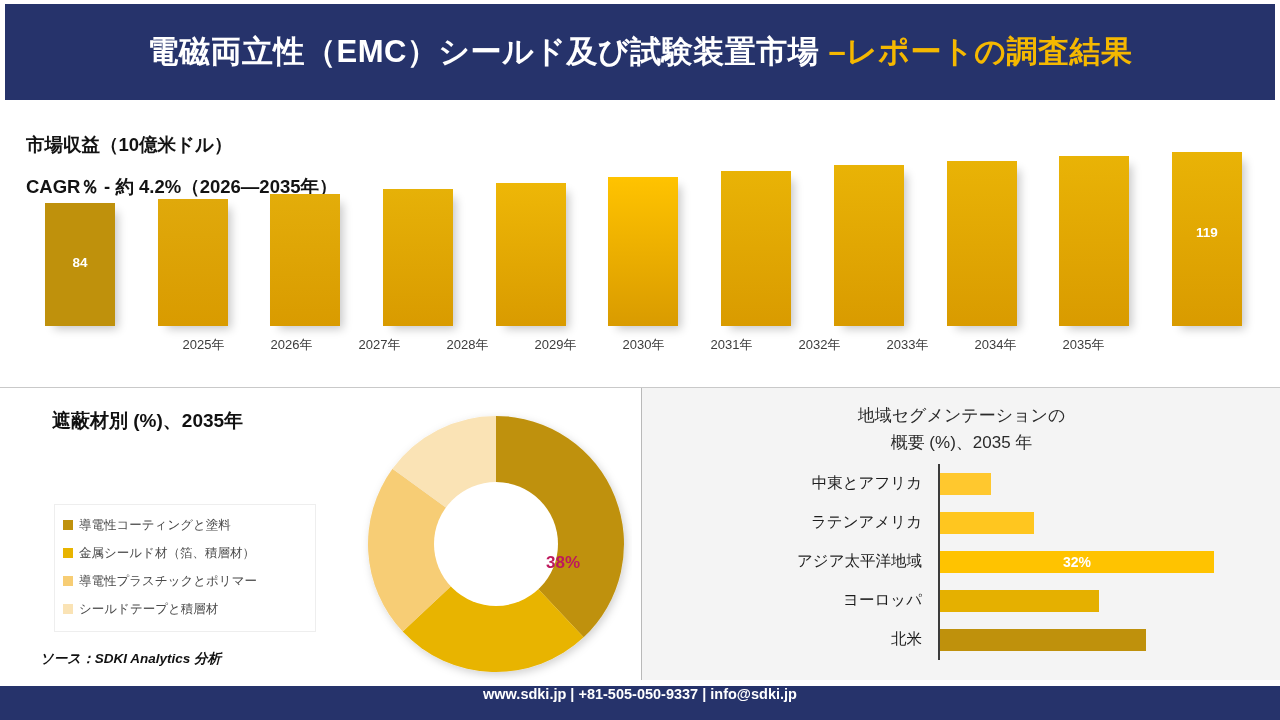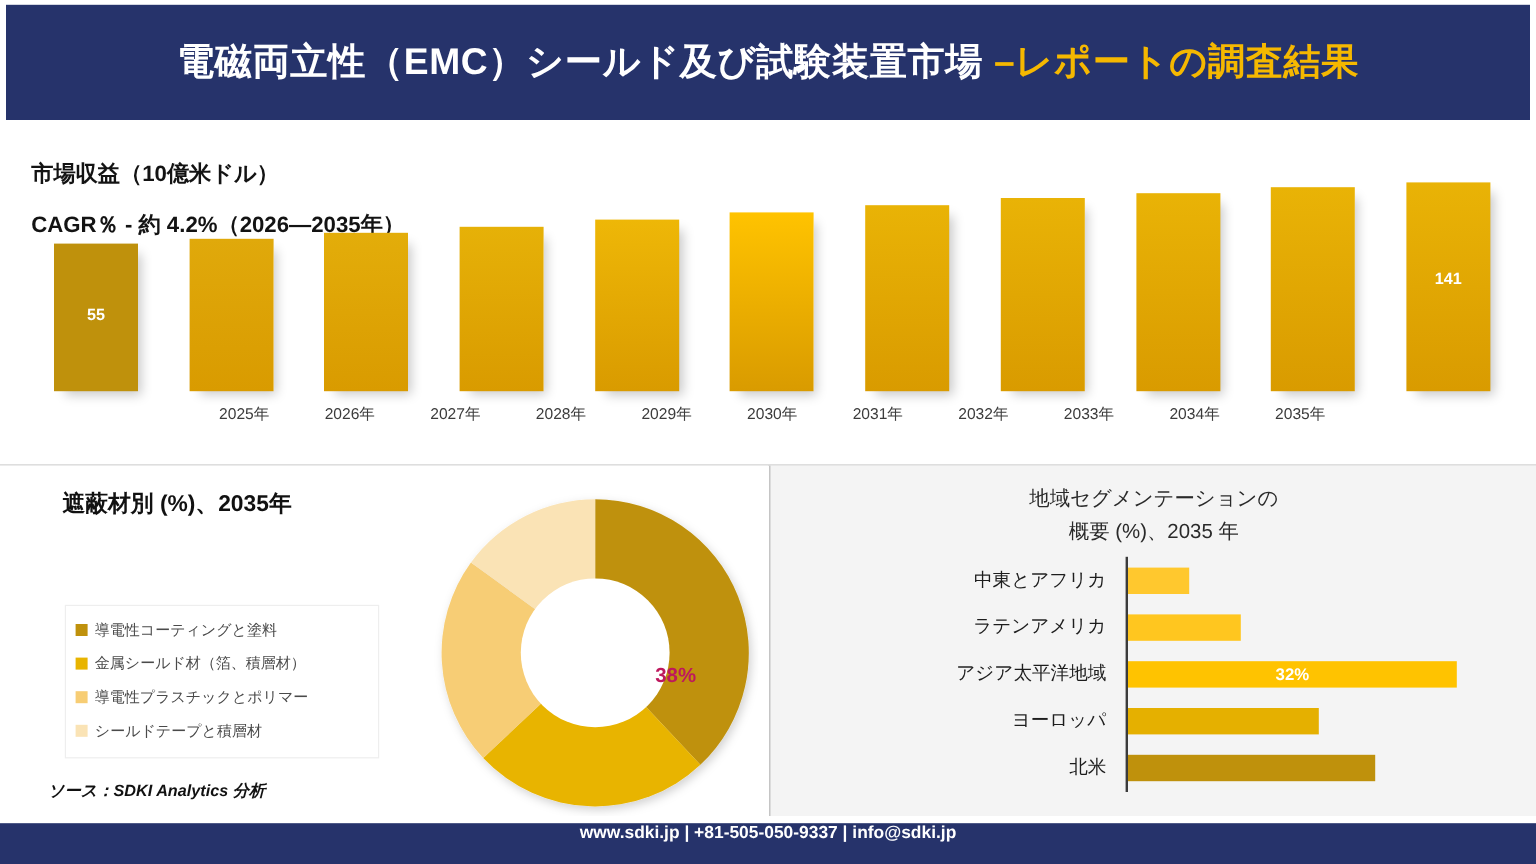--- a/index.html
+++ b/index.html
@@ -114,21 +114,21 @@
     </div>
   </div>
 
   <div class="top-block">
     <div class="axis-caption cap1">市場収益（10億米ドル）</div>
     <div class="axis-caption cap2">CAGR％ - 約 4.2%（2026―2035年）</div>
 
     <div class="bars" id="revenue-bars">
         <div class="bar-col">
           <div class="bar" style="height: 123px; background: rgb(191, 145, 12);">
-            <span class="bar-value">55</span>
+            <span class="bar-value">84</span>
           </div>
         </div>
         <div class="bar-col">
           <div class="bar" style="height: 127px; background: linear-gradient(rgb(224, 169, 11) 0%, rgb(217, 155, 0) 100%);"></div>
         </div>
         <div class="bar-col">
           <div class="bar" style="height: 132px; background: linear-gradient(rgb(227, 173, 10) 0%, rgb(217, 155, 0) 100%);"></div>
         </div>
         <div class="bar-col">
           <div class="bar" style="height: 137px; background: linear-gradient(rgb(230, 177, 8) 0%, rgb(217, 155, 0) 100%);"></div>
@@ -146,21 +146,21 @@
           <div class="bar" style="height: 161px; background: linear-gradient(rgb(233, 179, 6) 0%, rgb(217, 155, 0) 100%);"></div>
         </div>
         <div class="bar-col">
           <div class="bar" style="height: 165px; background: linear-gradient(rgb(233, 179, 6) 0%, rgb(217, 155, 0) 100%);"></div>
         </div>
         <div class="bar-col">
           <div class="bar" style="height: 170px; background: linear-gradient(rgb(233, 179, 6) 0%, rgb(217, 155, 0) 100%);"></div>
         </div>
         <div class="bar-col">
           <div class="bar" style="height: 174px; background: linear-gradient(rgb(233, 179, 6) 0%, rgb(217, 155, 0) 100%);">
-            <span class="bar-value">141</span>
+            <span class="bar-value">119</span>
           </div>
         </div>
       </div>
     <div class="xlabels" id="revenue-xlabels">
         <div class="xlab">2025年</div>
         <div class="xlab">2026年</div>
         <div class="xlab">2027年</div>
         <div class="xlab">2028年</div>
         <div class="xlab">2029年</div>
         <div class="xlab">2030年</div>

